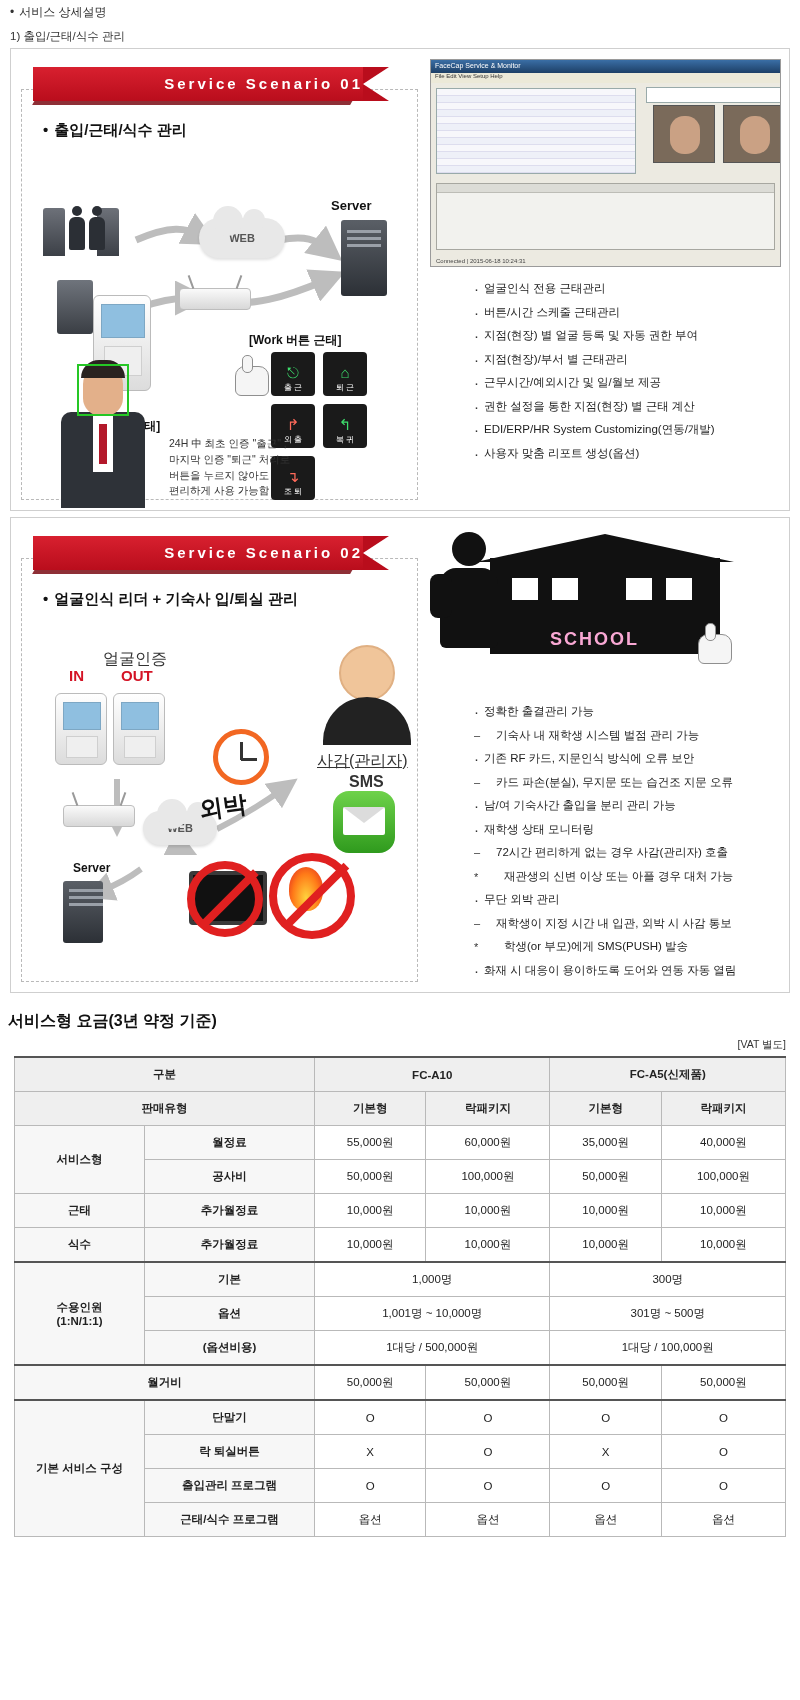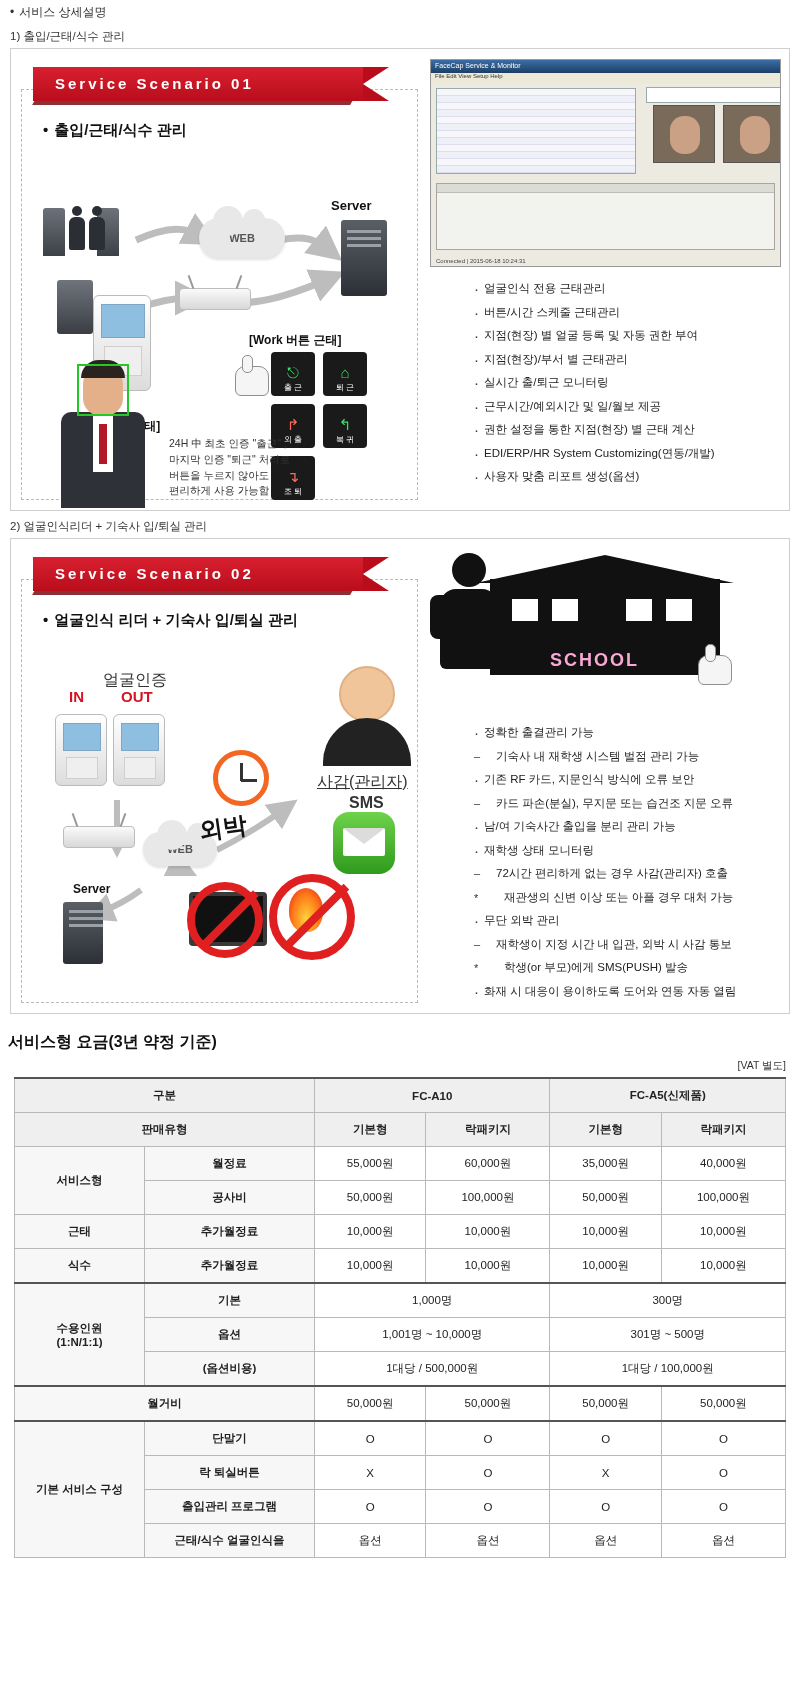--- a/index.html
+++ b/index.html
@@ -60,20 +60,21 @@
     background: #cf1122;
     background: linear-gradient(180deg,#d8202f 0%, #b90d1c 100%);
     color: #fff;
     font-size: 15px;
     font-weight: bold;
     letter-spacing: 3px;
     line-height: 34px;
     padding-left: 22px;
     margin-left: 12px;
     z-index: 3;
+    text-align: right;
   }
   .ribbon:after {
     content: "";
     position: absolute;
     right: -26px; top: 0;
     border-top: 17px solid #b90d1c;
     border-bottom: 17px solid #b90d1c;
     border-right: 26px solid transparent;
   }
   .ribbon-shadow {
@@ -636,30 +637,28 @@
           </div>
           <div class="status">Connected  |  2015-06-18  10:24:31</div>
         </div>
       </div>
 
       <ul class="feat-list">
         <li>얼굴인식 전용 근태관리</li>
         <li>버튼/시간 스케줄 근태관리</li>
         <li>지점(현장) 별 얼굴 등록 및 자동 권한 부여</li>
         <li>지점(현장)/부서 별 근태관리</li>
-        <li>실시간 출/퇴근 모니터링</li>
         <li>근무시간/예외시간 및 일/월보 제공</li>
         <li>권한 설정을 통한 지점(현장) 별 근태 계산</li>
         <li>EDI/ERP/HR System Customizing(연동/개발)</li>
         <li>사용자 맞춤 리포트 생성(옵션)</li>
       </ul>
     </div>
   </div>
 
-  <div class="sec-label">2) 얼굴인식리더 + 기숙사 입/퇴실 관리</div>
 
   <div class="scenario" style="min-height:420px;">
     <div class="left">
       <div class="ribbon-shadow"></div>
       <div class="ribbon">Service Scenario 02</div>
       <div class="scn-title">
         <span class="bul">•</span><span>얼굴인식 리더 + 기숙사 입/퇴실 관리</span>
       </div>
       <div class="dashbox"></div>
 
@@ -851,21 +850,21 @@
         <td>O</td>
       </tr>
       <tr>
         <td class="hdr">출입관리 프로그램</td>
         <td>O</td>
         <td>O</td>
         <td>O</td>
         <td>O</td>
       </tr>
       <tr>
-        <td class="hdr">근태/식수 얼굴인식을</td>
+        <td class="hdr">근태/식수 프로그램</td>
         <td>옵션</td>
         <td>옵션</td>
         <td>옵션</td>
         <td>옵션</td>
       </tr>
     </tbody>
   </table>
 
 </div>
 

